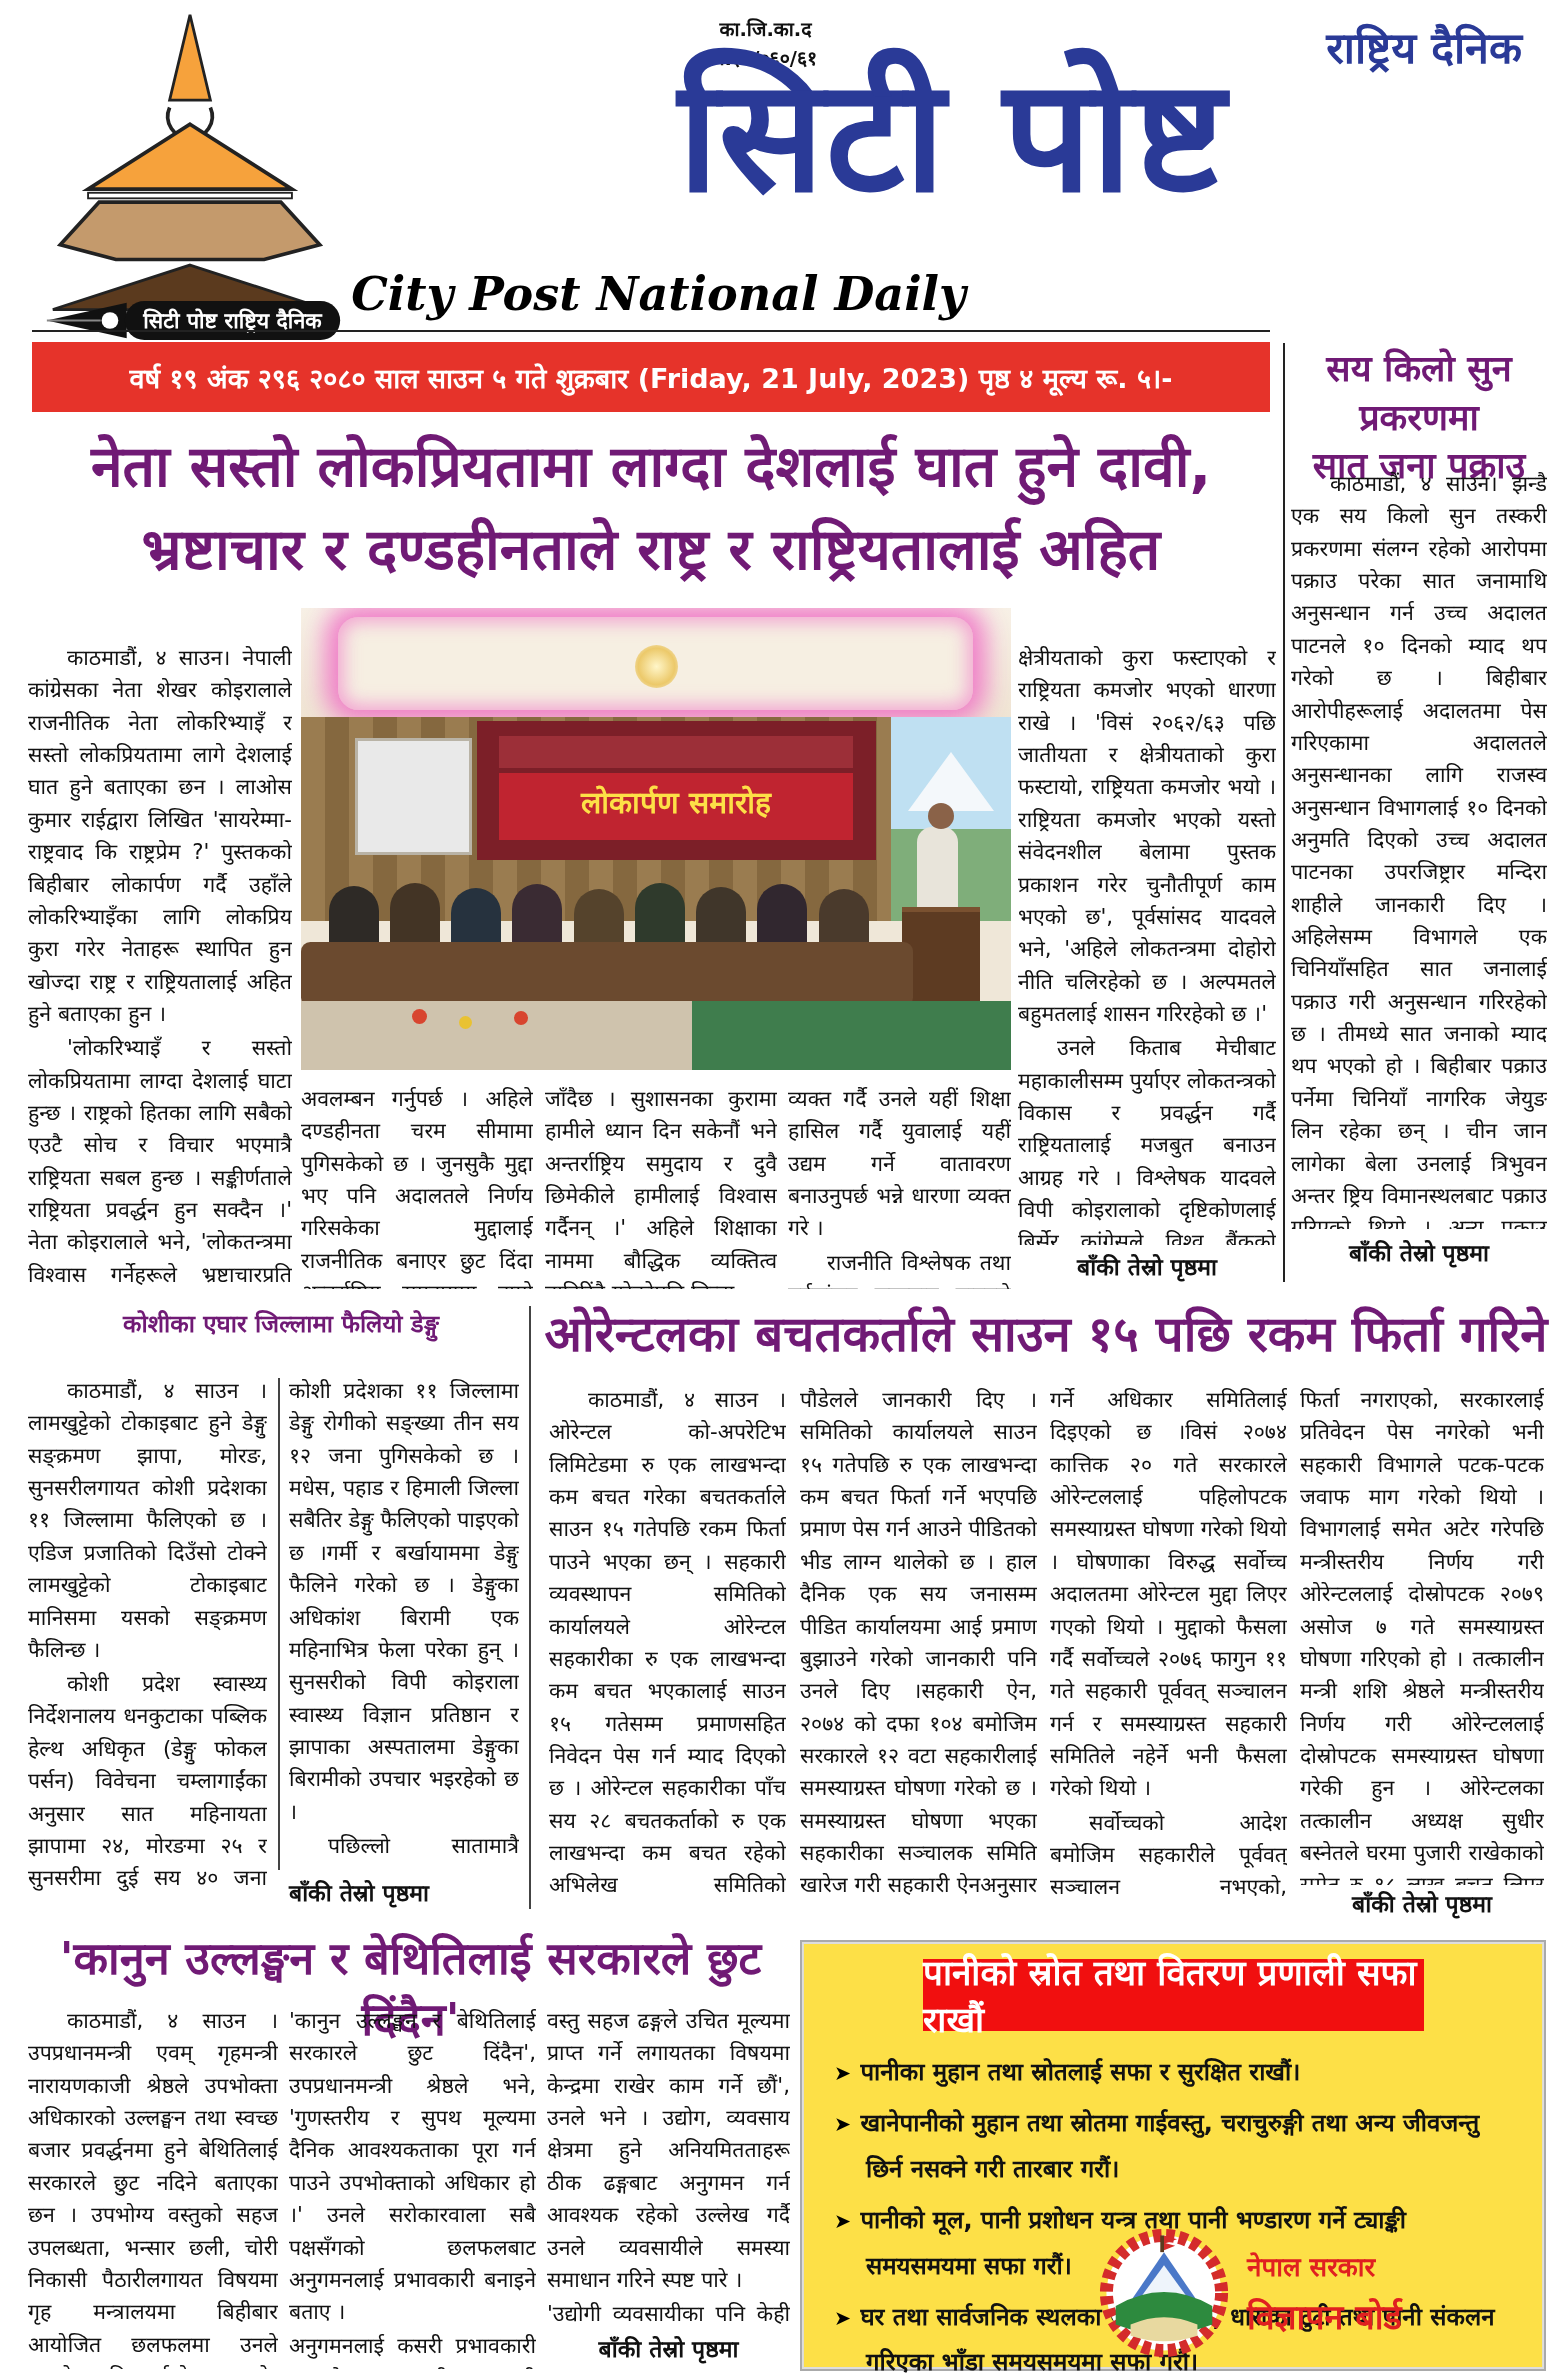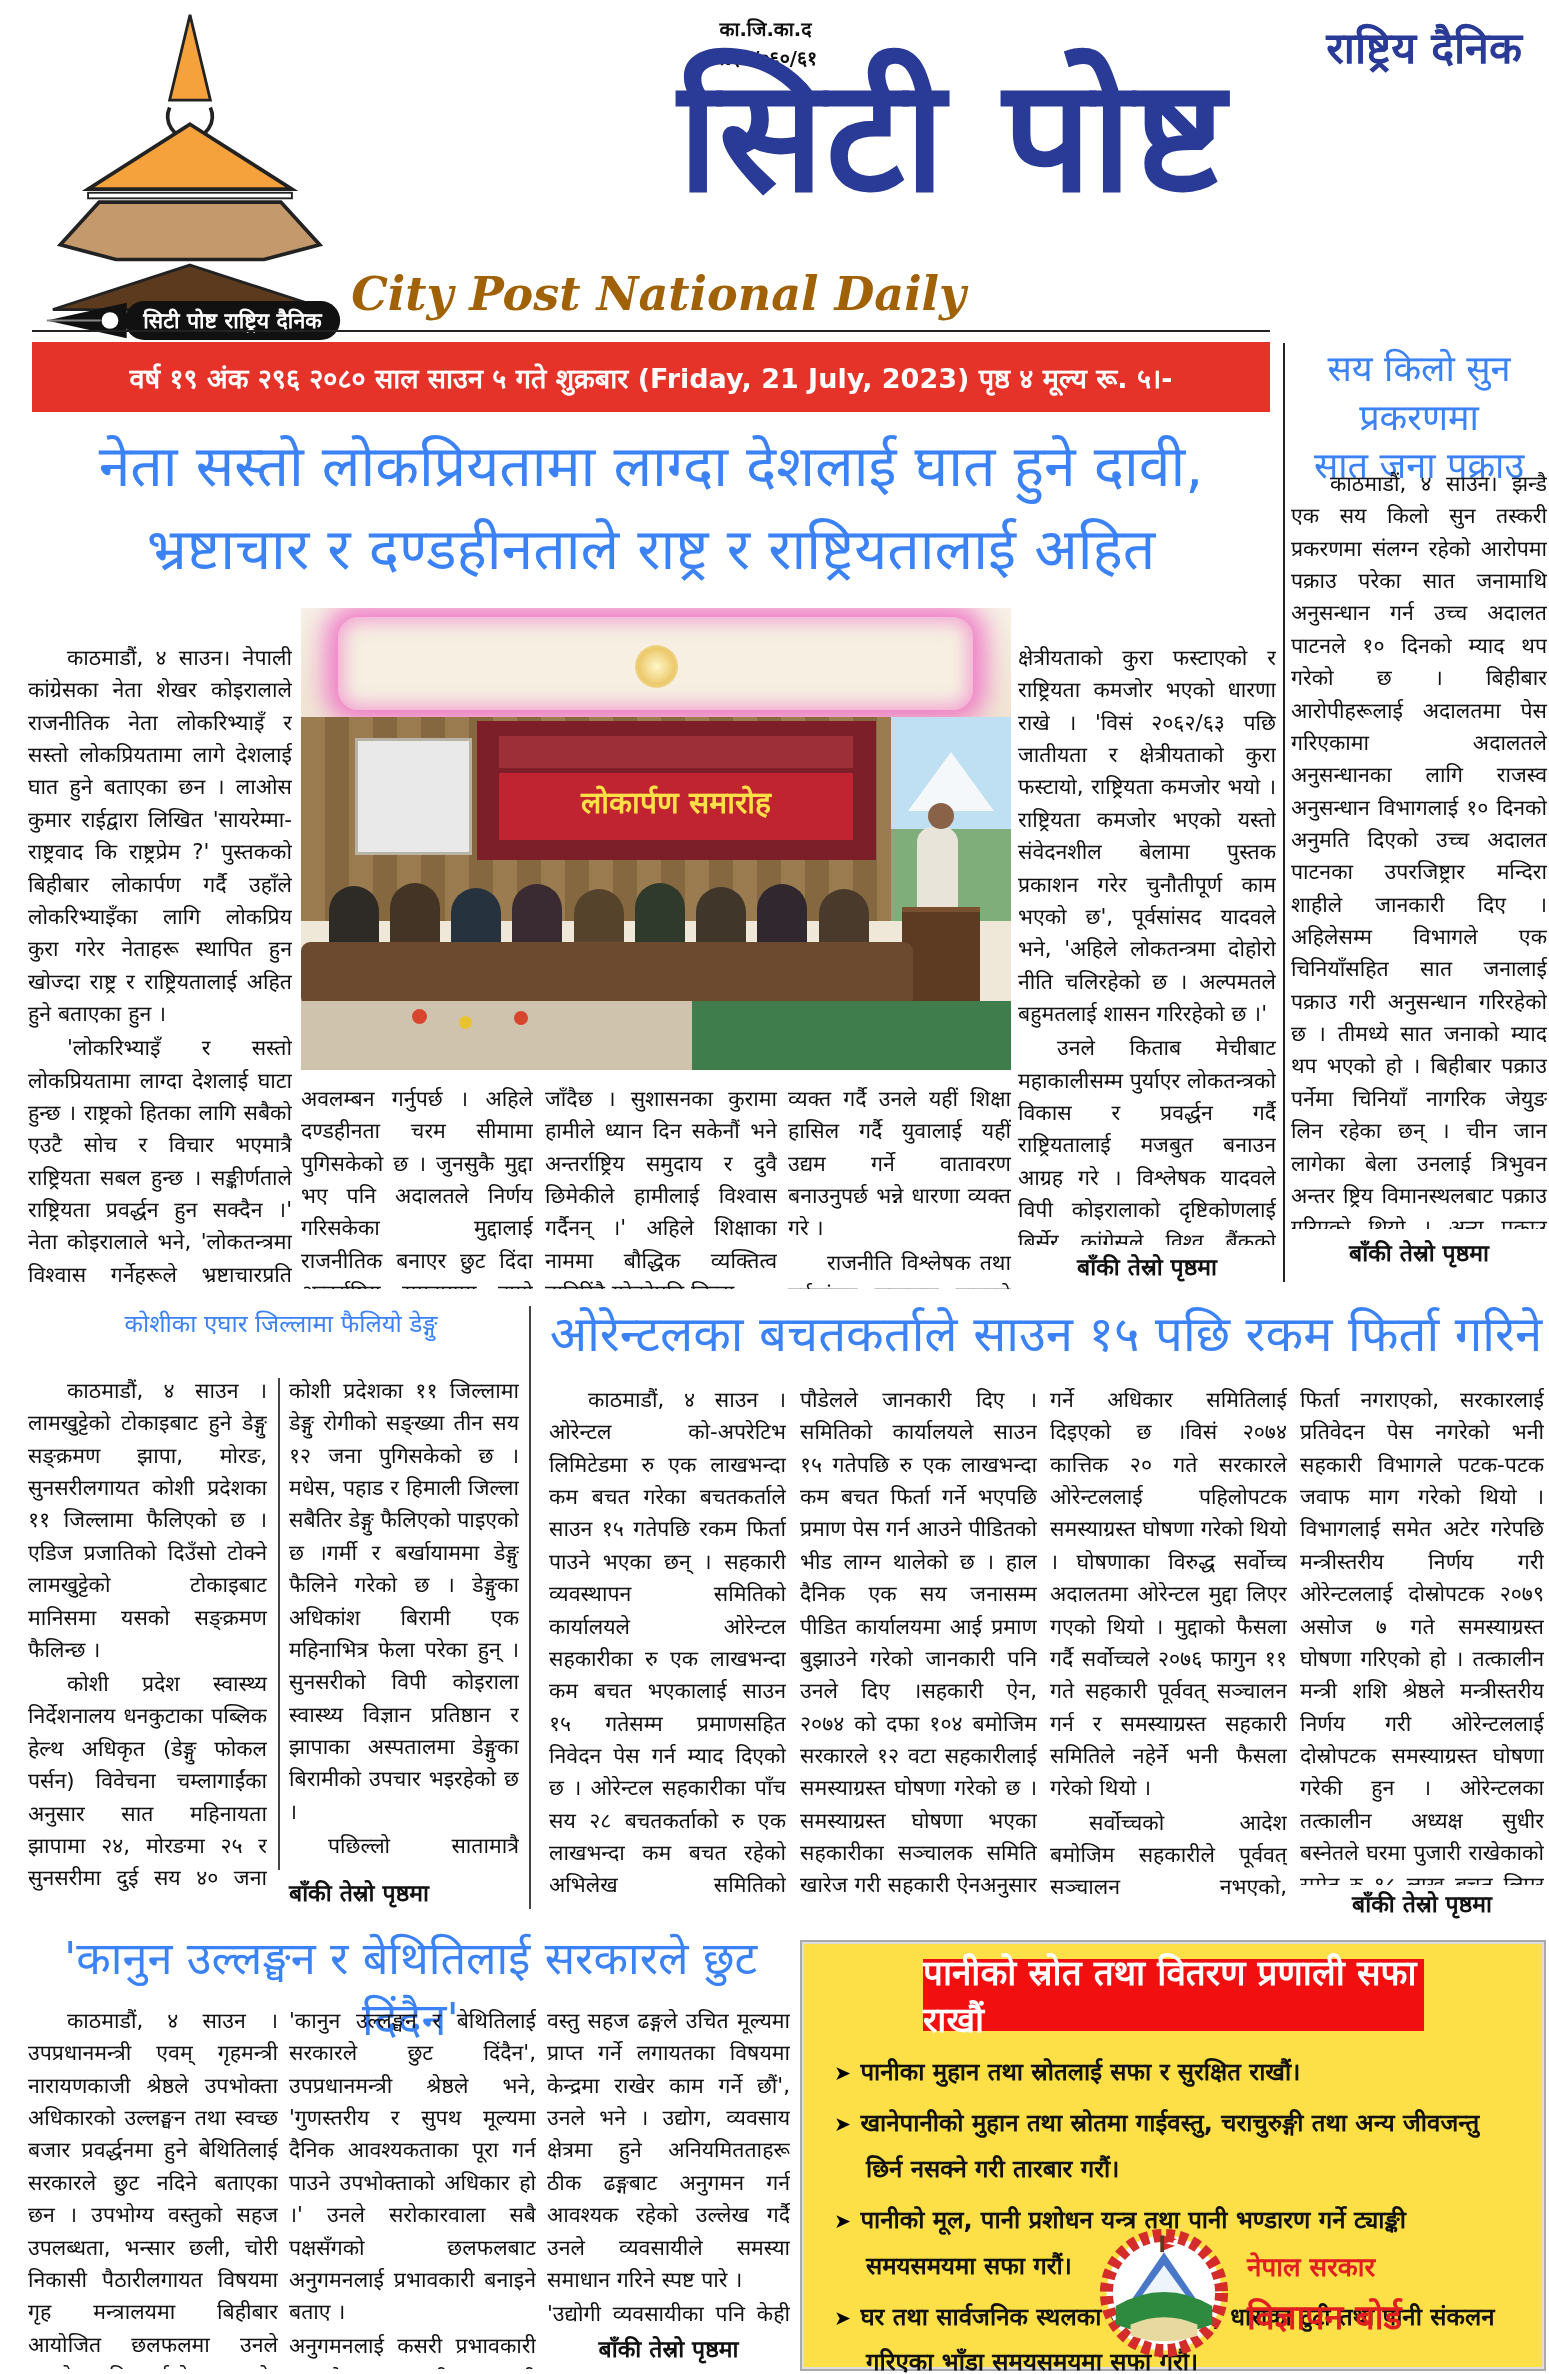--- a/index.html
+++ b/index.html
@@ -2,26 +2,26 @@
 <html style="font-size:15px"><head>
 <meta charset="utf-8">
 <style>
   html,body{margin:0;padding:0;background:#888;}
   #page{position:relative;width:1550px;height:2375px;background:#fff;overflow:hidden;
         font-family:"DejaVu Sans",sans-serif;color:#111;}
   .abs{position:absolute;}
   .body-txt{font-size:21.3px;line-height:1.52;text-align:justify;overflow:hidden;}
   .body-txt p{margin:0 0 1.9px 0;text-indent:39px;}
   .cont{font-weight:bold;font-size:23px;}
-  .hl{font-weight:normal;color:#3b82f6;}
+  .hl{font-weight:bold;color:#701a75;}
   .vline{position:absolute;width:1.9px;background:#222;}
   .hline{position:absolute;height:1.9px;background:#222;}
   
   .np-title{font-weight:900;color:#2a3a97;letter-spacing:1.9px;}
-  .en-title{font-family:"DejaVu Serif",serif;font-style:italic;font-weight:bold;color:#a16207;}
+  .en-title{font-family:"DejaVu Serif",serif;font-style:italic;font-weight:bold;color:#000000;}
   .natdaily{font-weight:900;color:#2a3a97;}
   .regtxt{font-size:19.5px;font-weight:bold;text-align:center;line-height:1.5;}
   
   .datebar{background:#e6332a;color:#fff;font-weight:bold;font-size:27px;
            display:flex;align-items:center;justify-content:center;}
   
   .photo{background:#efe7d8;overflow:hidden;}
   .person{position:absolute;width:50px;height:69px;border-radius:25px 25px 5.6px 5.6px;}
   
   .adbox{border:2.8px solid #aaa;box-shadow:inset 0 0 0 1.9px #ddd;background:#fde047;}

